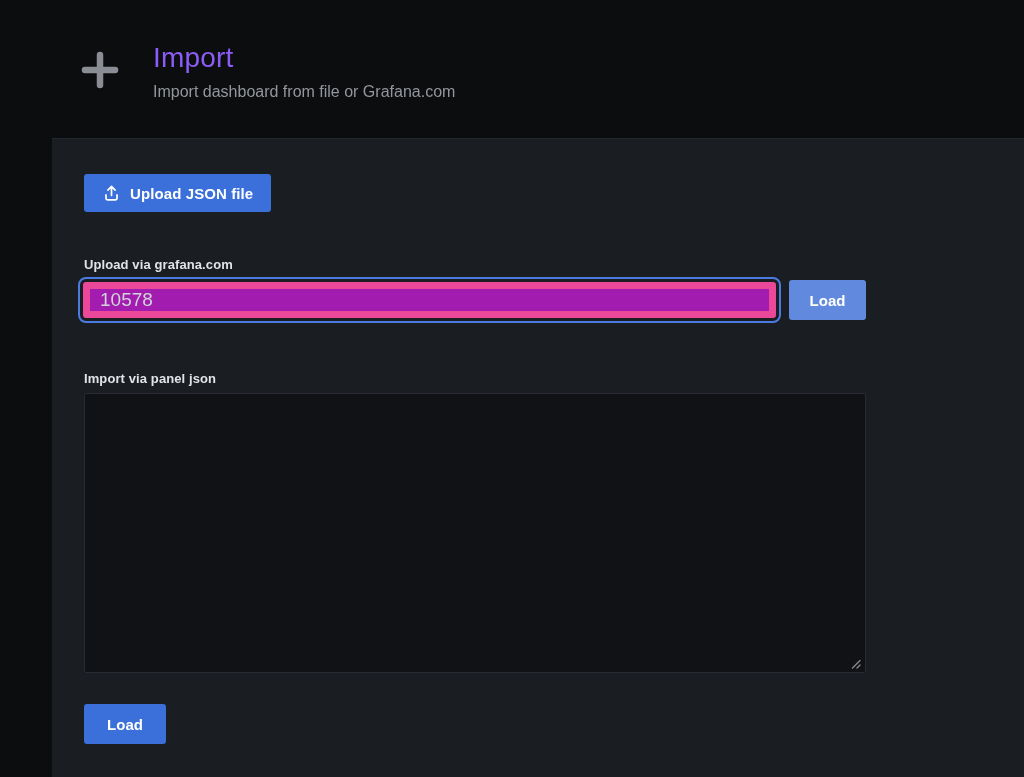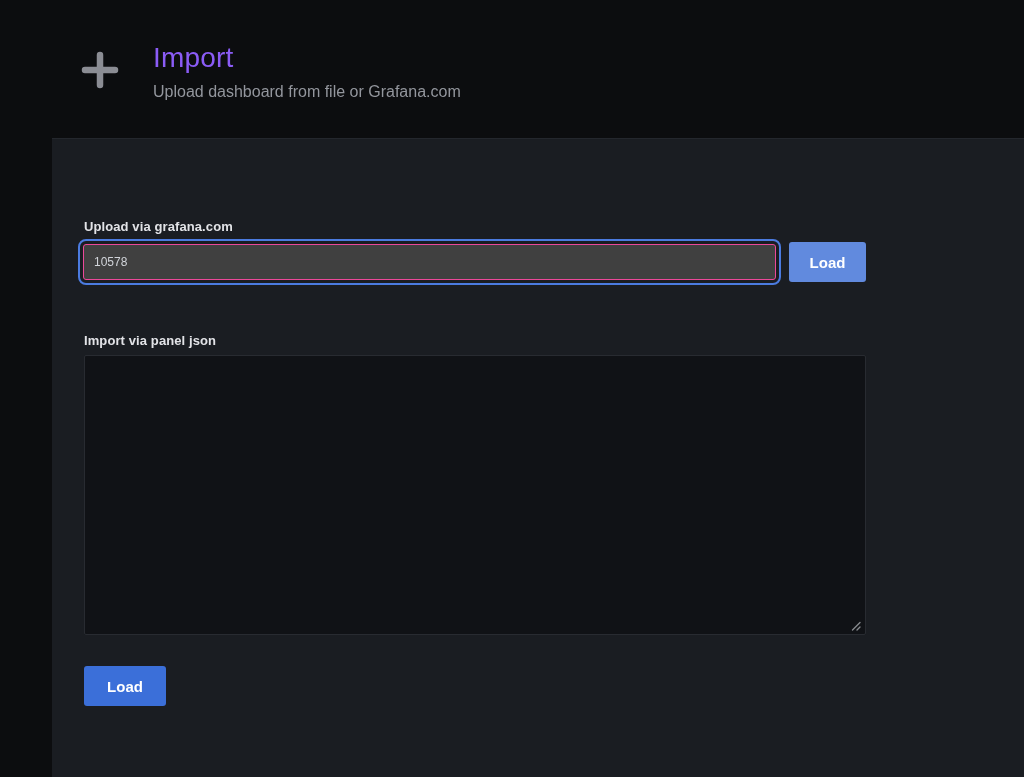--- a/index.html
+++ b/index.html
@@ -99,26 +99,26 @@
     margin-left: -6px;
     border: 2px solid #4b7be0;
     border-radius: 8px;
     padding: 3px;
     background: transparent;
   }
   .gcom-input {
     display: block;
     width: 100%;
     height: 36px;
-    background: #404040;
-    border: 1px solid #ec4899;
+    background: #a21caf;
+    border: 7px solid #ec4899;
     border-radius: 3px;
     color: #d1d4d9;
     font-family: "Liberation Sans", sans-serif;
-    font-size: 12px;
+    font-size: 19px;
     padding: 0 10px;
     outline: none;
   }
 
   .textarea-wrap {
     position: relative;
     margin-top: 7px;
     width: 782px;
     height: 280px;
   }
@@ -148,27 +148,36 @@
 <body>
 
 <div class="page-header">
   <div class="plus-icon-wrap">
     <svg width="48" height="48" viewBox="0 0 48 48">
       <path d="M24 9 V39 M9 24 H39" stroke="#8b8d94" stroke-width="6.5" stroke-linecap="round" fill="none"></path>
     </svg>
   </div>
   <div class="header-text">
     <div class="page-title">Import</div>
-    <div class="page-subtitle">Upload dashboard from file or Grafana.com</div>
+    <div class="page-subtitle">Import dashboard from file or Grafana.com</div>
   </div>
 </div>
 
 <div class="content-panel">
   <div class="panel-inner">
 
+    <button class="btn">
+      <span style="display:inline-flex">
+        <svg width="19" height="19" viewBox="0 0 20 20" fill="none">
+          <path d="M10 12 V3 M6.2 6.4 L10 2.6 L13.8 6.4" stroke="#ffffff" stroke-width="1.8" stroke-linecap="round" stroke-linejoin="round"></path>
+          <path d="M4.2 11.5 V15 a1.8 1.8 0 0 0 1.8 1.8 h8 a1.8 1.8 0 0 0 1.8 -1.8 V11.5" stroke="#ffffff" stroke-width="1.8" stroke-linecap="round" fill="none"></path>
+        </svg>
+      </span>
+      <span>Upload JSON file</span>
+    </button>
 
     <div class="field-label label-gcom">Upload via grafana.com</div>
 
     <div class="gcom-row">
       <div class="focus-ring">
         <input class="gcom-input" type="text" value="10578" style="">
       </div>
       <button class="btn btn-load-top">Load</button>
     </div>
 

